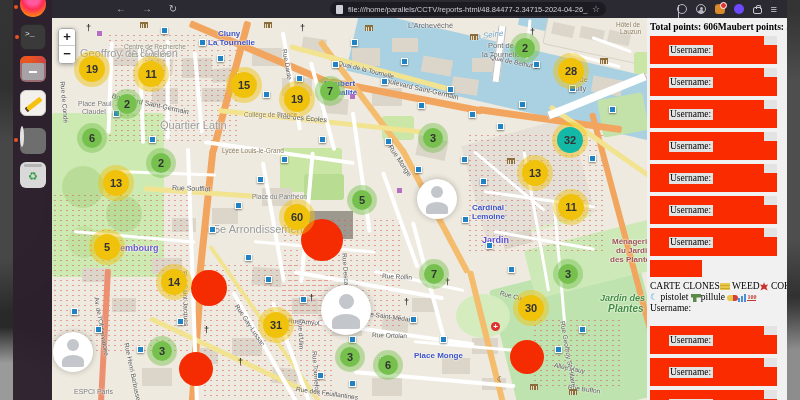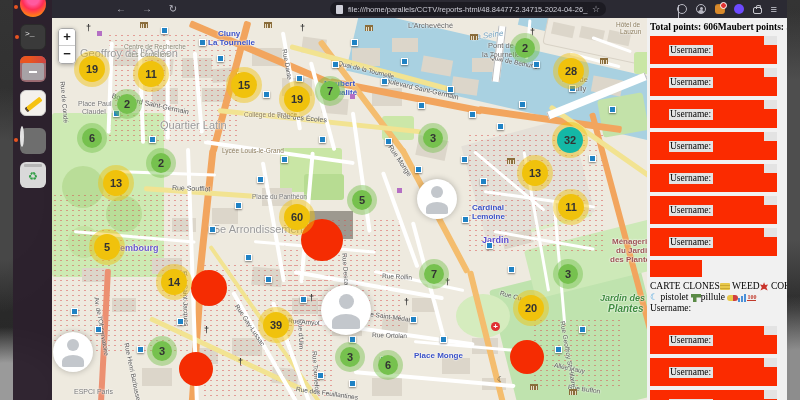--- a/index.html
+++ b/index.html
@@ -408,22 +408,22 @@
         <div class="cl" style="left: 179px; top: 54px; width: 26px; height: 26px; background: rgb(240, 194, 12); box-shadow: rgba(240, 194, 12, 0.45) 0px 0px 0px 5px;">15</div>
         <div class="cl" style="left: 232px; top: 68px; width: 26px; height: 26px; background: rgb(240, 194, 12); box-shadow: rgba(240, 194, 12, 0.45) 0px 0px 0px 5px;">19</div>
         <div class="cl" style="left: 506px; top: 40px; width: 26px; height: 26px; background: rgb(240, 194, 12); box-shadow: rgba(240, 194, 12, 0.45) 0px 0px 0px 5px;">28</div>
         <div class="cl" style="left: 51px; top: 152px; width: 26px; height: 26px; background: rgb(240, 194, 12); box-shadow: rgba(240, 194, 12, 0.45) 0px 0px 0px 5px;">13</div>
         <div class="cl" style="left: 42px; top: 216px; width: 26px; height: 26px; background: rgb(240, 194, 12); box-shadow: rgba(240, 194, 12, 0.45) 0px 0px 0px 5px;">5</div>
         <div class="cl" style="left: 232px; top: 186px; width: 26px; height: 26px; background: rgb(240, 194, 12); box-shadow: rgba(240, 194, 12, 0.45) 0px 0px 0px 5px;">60</div>
         <div class="cl" style="left: 505px; top: 109px; width: 26px; height: 26px; background: #14b8a6; box-shadow: rgba(240, 194, 12, 0.45) 0px 0px 0px 5px;">32</div>
         <div class="cl" style="left: 470px; top: 142px; width: 26px; height: 26px; background: rgb(240, 194, 12); box-shadow: rgba(240, 194, 12, 0.45) 0px 0px 0px 5px;">13</div>
         <div class="cl" style="left: 506px; top: 176px; width: 26px; height: 26px; background: rgb(240, 194, 12); box-shadow: rgba(240, 194, 12, 0.45) 0px 0px 0px 5px;">11</div>
         <div class="cl" style="left: 109px; top: 251px; width: 26px; height: 26px; background: rgb(240, 194, 12); box-shadow: rgba(240, 194, 12, 0.45) 0px 0px 0px 5px;">14</div>
-        <div class="cl" style="left: 211px; top: 294px; width: 26px; height: 26px; background: rgb(240, 194, 12); box-shadow: rgba(240, 194, 12, 0.45) 0px 0px 0px 5px;">39</div>
-        <div class="cl" style="left: 466px; top: 277px; width: 26px; height: 26px; background: rgb(240, 194, 12); box-shadow: rgba(240, 194, 12, 0.45) 0px 0px 0px 5px;">20</div>
+        <div class="cl" style="left: 211px; top: 294px; width: 26px; height: 26px; background: rgb(240, 194, 12); box-shadow: rgba(240, 194, 12, 0.45) 0px 0px 0px 5px;">31</div>
+        <div class="cl" style="left: 466px; top: 277px; width: 26px; height: 26px; background: rgb(240, 194, 12); box-shadow: rgba(240, 194, 12, 0.45) 0px 0px 0px 5px;">30</div>
         <div class="cl" style="left: 65px; top: 76px; width: 20px; height: 20px; background: rgb(118, 193, 78); box-shadow: rgba(118, 193, 78, 0.45) 0px 0px 0px 5px;">2</div>
         <div class="cl" style="left: 30px; top: 110px; width: 20px; height: 20px; background: rgb(118, 193, 78); box-shadow: rgba(118, 193, 78, 0.45) 0px 0px 0px 5px;">6</div>
         <div class="cl" style="left: 99px; top: 135px; width: 20px; height: 20px; background: rgb(118, 193, 78); box-shadow: rgba(118, 193, 78, 0.45) 0px 0px 0px 5px;">2</div>
         <div class="cl" style="left: 300px; top: 172px; width: 20px; height: 20px; background: rgb(118, 193, 78); box-shadow: rgba(118, 193, 78, 0.45) 0px 0px 0px 5px;">5</div>
         <div class="cl" style="left: 371px; top: 110px; width: 20px; height: 20px; background: rgb(118, 193, 78); box-shadow: rgba(118, 193, 78, 0.45) 0px 0px 0px 5px;">3</div>
         <div class="cl" style="left: 463px; top: 20px; width: 20px; height: 20px; background: rgb(118, 193, 78); box-shadow: rgba(118, 193, 78, 0.45) 0px 0px 0px 5px;">2</div>
         <div class="cl" style="left: 268px; top: 63px; width: 20px; height: 20px; background: rgb(118, 193, 78); box-shadow: rgba(118, 193, 78, 0.45) 0px 0px 0px 5px;">7</div>
         <div class="cl" style="left: 372px; top: 246px; width: 20px; height: 20px; background: rgb(118, 193, 78); box-shadow: rgba(118, 193, 78, 0.45) 0px 0px 0px 5px;">7</div>
         <div class="cl" style="left: 288px; top: 329px; width: 20px; height: 20px; background: rgb(118, 193, 78); box-shadow: rgba(118, 193, 78, 0.45) 0px 0px 0px 5px;">3</div>
         <div class="cl" style="left: 326px; top: 337px; width: 20px; height: 20px; background: rgb(118, 193, 78); box-shadow: rgba(118, 193, 78, 0.45) 0px 0px 0px 5px;">6</div>

